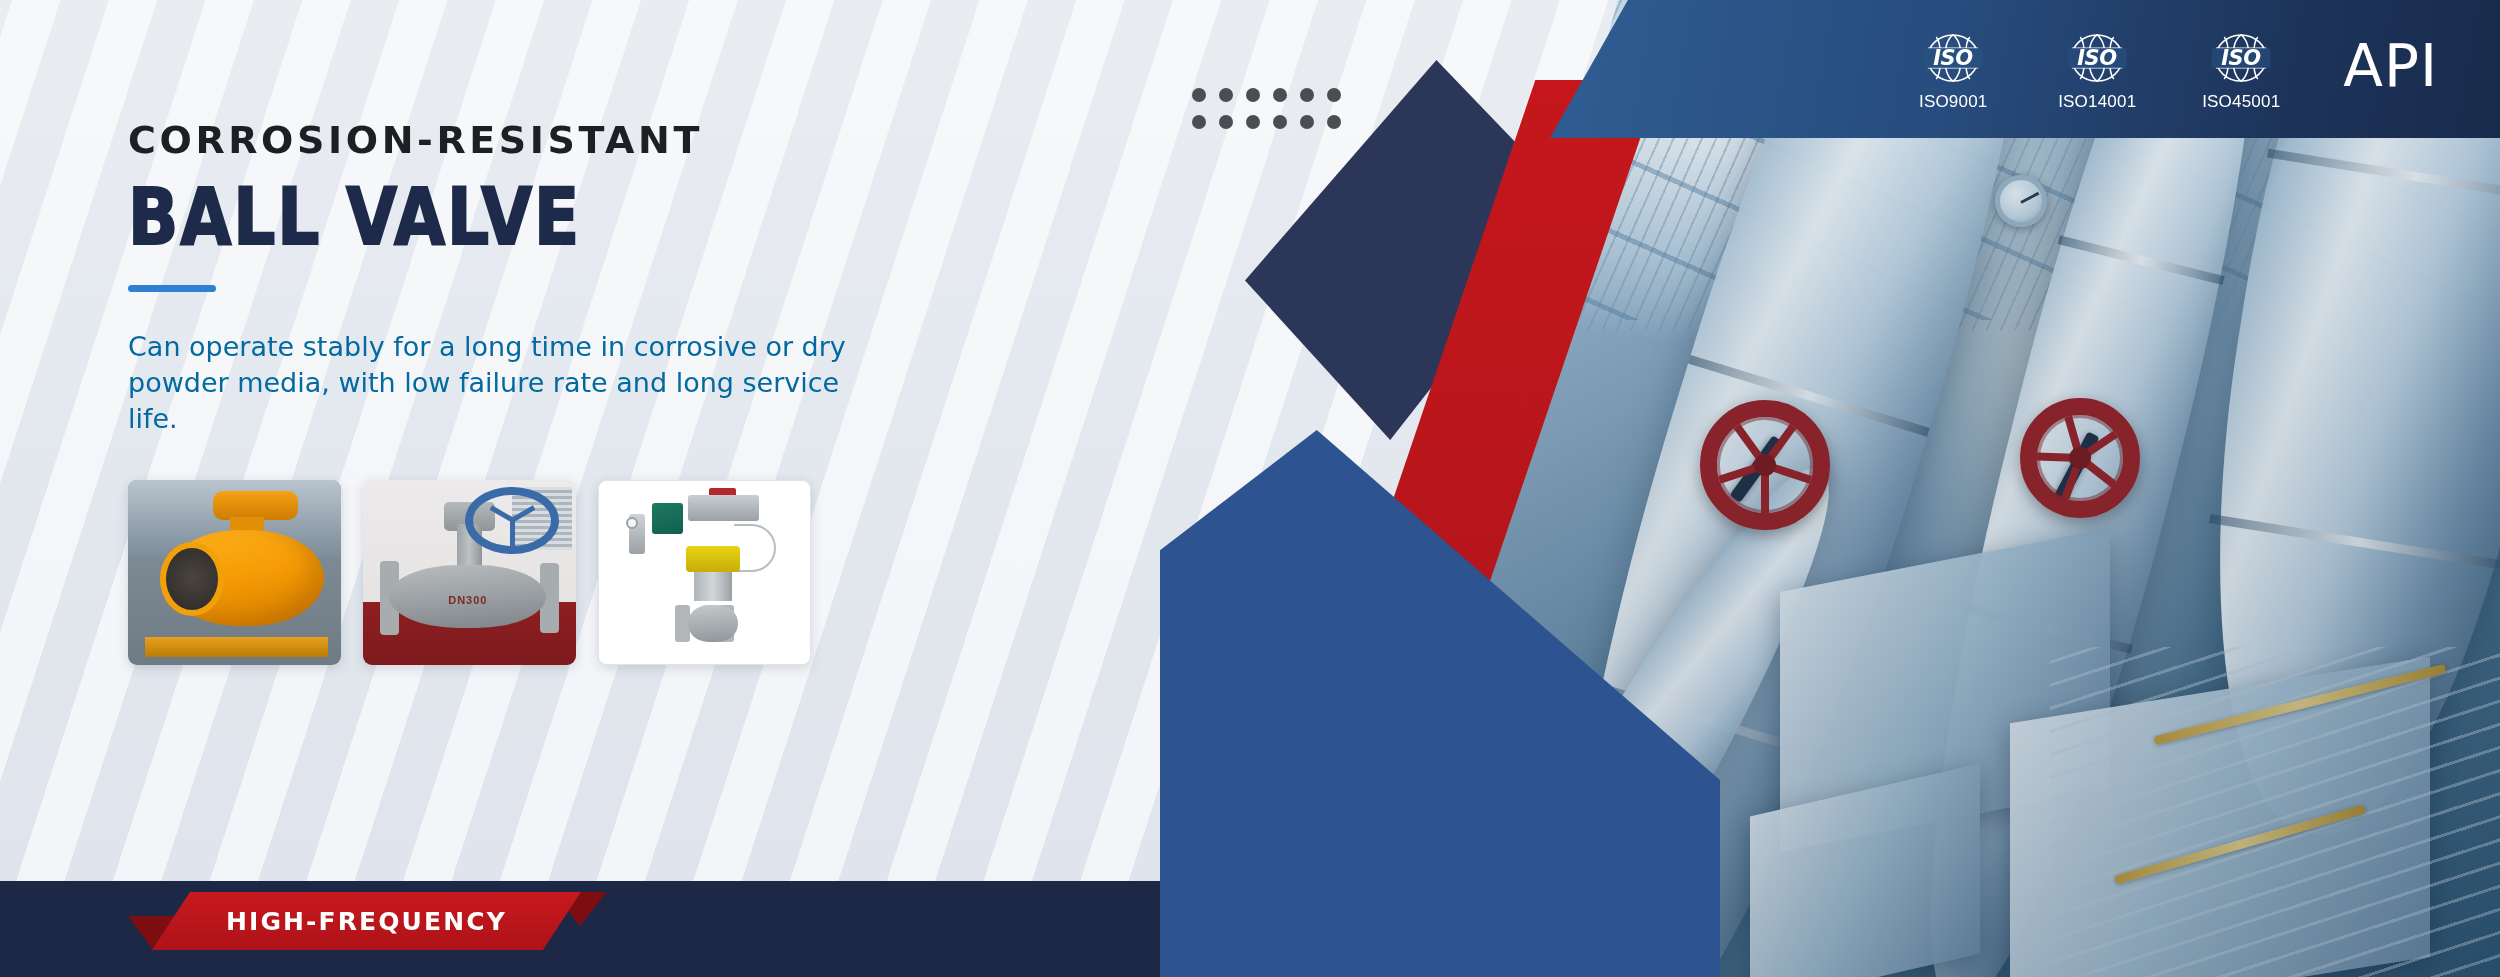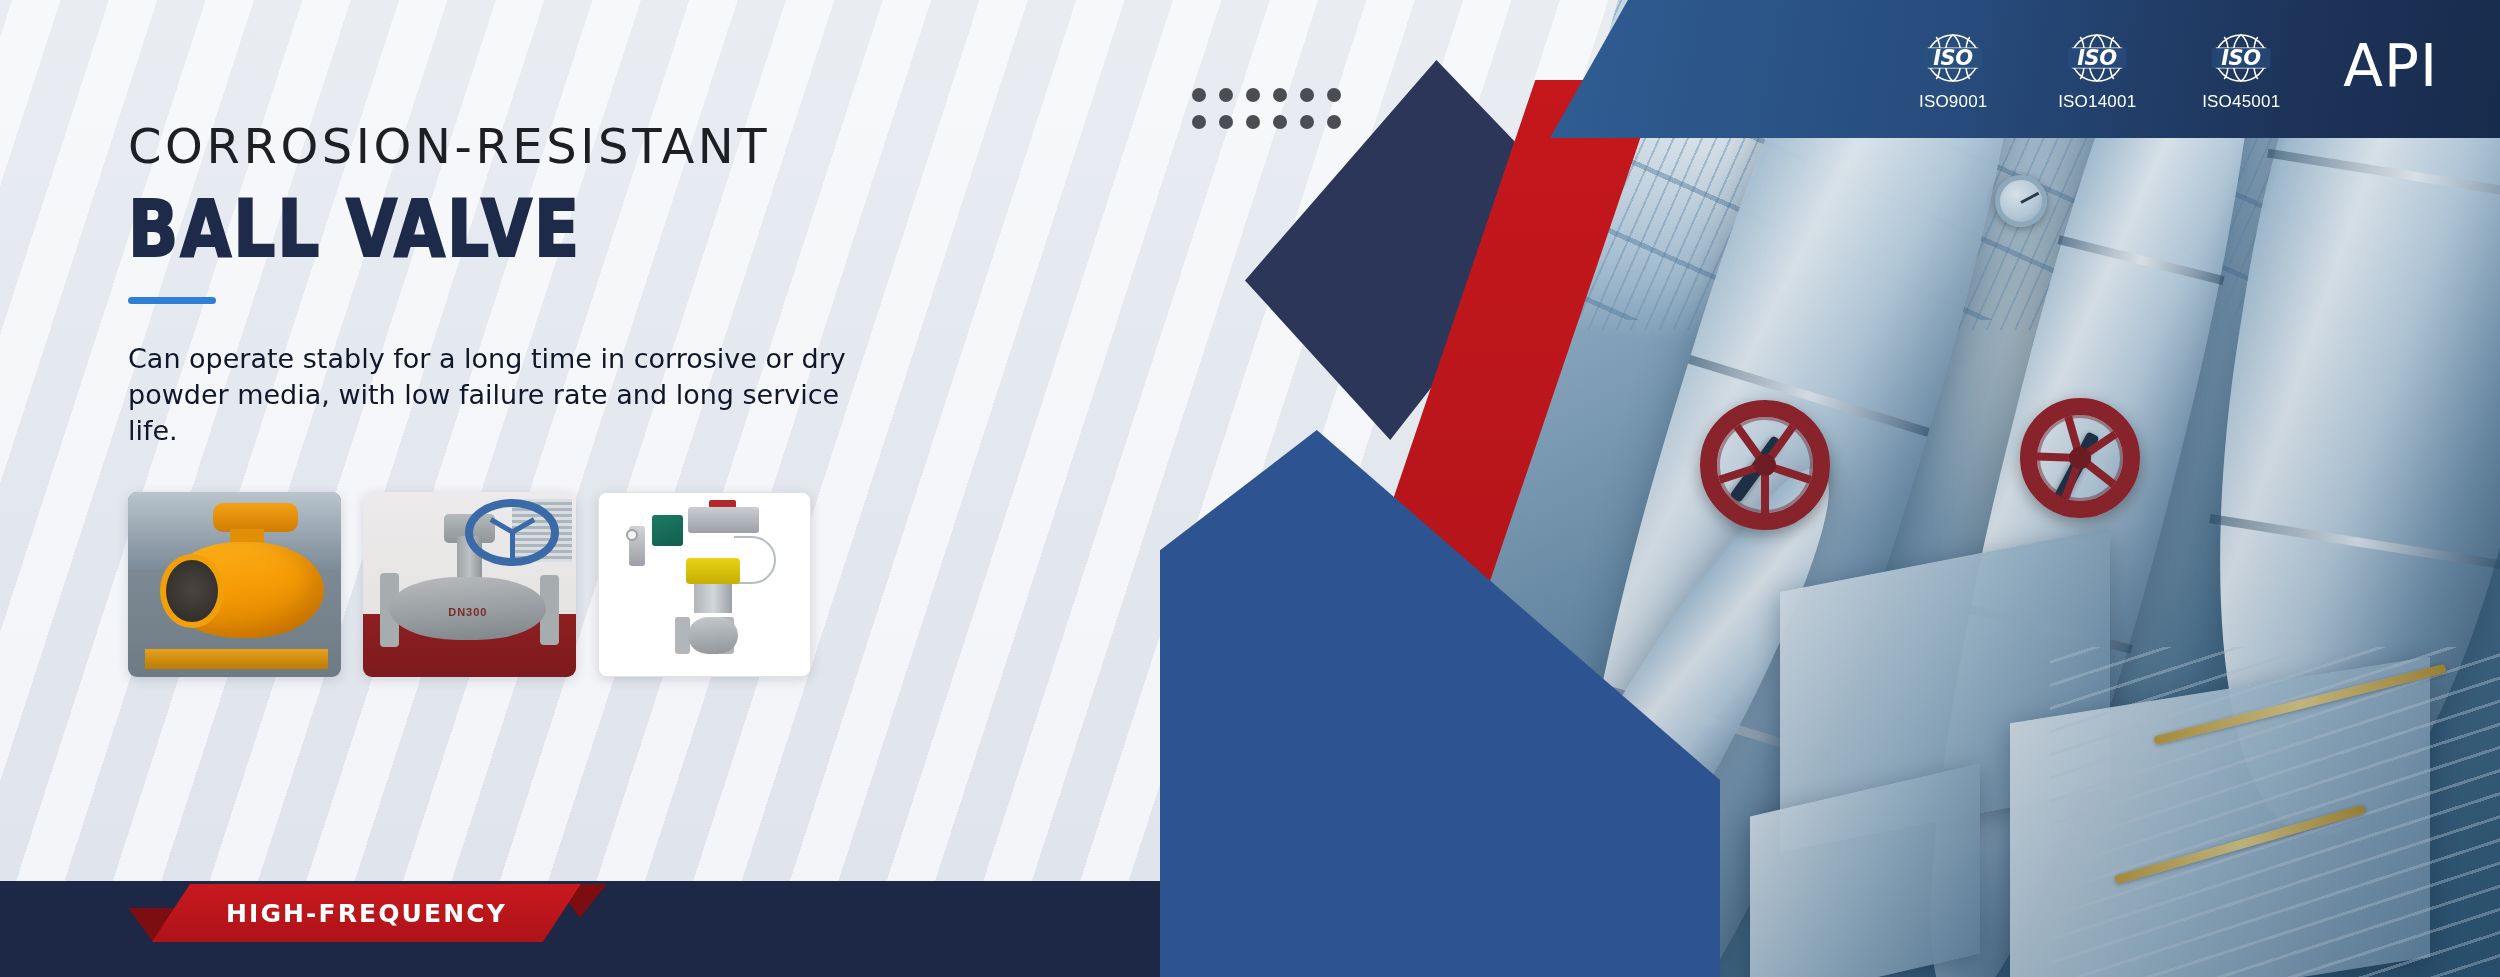--- a/index.html
+++ b/index.html
@@ -176,35 +176,35 @@
   .cert-mark { width:70px; height:62px; position:relative;font-style:italic; }
   .cert-label { color:#fff; font-size:17px; letter-spacing:.2px; white-space:nowrap; }
   .api-text {
     color:#fff; font-size:58px; font-weight:400; letter-spacing:1px;
     margin-left:12px; margin-bottom:6px; font-family:"DejaVu Sans", sans-serif;
   }
 
   
   .content { position:absolute; left:128px; top:118px; width:1070px; }
   .eyebrow {
-    font-size:48px; font-weight:400; letter-spacing:3.6px;
+    font-size:38px; font-weight:700; letter-spacing:3.6px;
     color:#1d1f23; white-space:nowrap; font-family:"DejaVu Sans", sans-serif;
   }
   .headline {
     margin-top:18px; font-size:79px; line-height:.95; font-weight:bold;
     color:#1e2a4a; letter-spacing:2px;
     font-family:"DejaVu Sans Condensed","Liberation Sans Narrow","Liberation Sans",sans-serif;
     transform:scaleX(.93); transform-origin:left center;
     -webkit-text-stroke:2px #1e2a4a;
   }
   .accent-bar {
     margin-top:30px; width:88px; height:7px; border-radius:4px; background:#2f7fd4;
   }
   .lead {
-    margin-top:37px; font-size:27px; line-height:1.34; color:#0f172a; max-width:750px;
+    margin-top:37px; font-size:27px; line-height:1.34; color:#0369a1; max-width:750px;
     font-family:"DejaVu Sans", sans-serif; font-weight:400;
   }
 
   
   .thumbs { margin-top:42px; display:flex; gap:22px; }
   .thumb {
     width:213px; height:185px; border-radius:9px; overflow:hidden; position:relative;
     box-shadow:0 3px 12px rgba(40,55,80,.17);
   }
   .thumb-3 { width:213px; background:#fff; border:1px solid #dfe3ea; }
@@ -257,21 +257,21 @@
   .t3 .green { position:absolute; left:25%; top:12%; width:15%; height:17%; border-radius:3px; background:linear-gradient(160deg,#1d7a63,#115f4c); }
   .t3 .filt { position:absolute; left:14%; top:18%; width:8%; height:22%; border-radius:3px; background:linear-gradient(180deg,#cfd3d6,#9ba1a6); }
   .t3 .gaugeS { position:absolute; left:13%; top:20%; width:12px; height:12px; border-radius:50%; background:#f2f5f7; border:2px solid #9aa0a5; }
   .t3 .yellow { position:absolute; left:41%; top:36%; width:26%; height:14%; border-radius:4px; background:linear-gradient(180deg,#e9d313,#c6ae07); }
   .t3 .yoke { position:absolute; left:45%; top:50%; width:18%; height:16%; background:linear-gradient(90deg,#aeb4b8,#d2d7da,#9aa1a5); }
   .t3 .vb { position:absolute; left:42%; top:68%; width:24%; height:20%; border-radius:40%/50%; background:linear-gradient(175deg,#c4c9cc,#8f9598); }
   .t3 .fl { position:absolute; top:68%; width:7%; height:20%; border-radius:3px; background:#b0b6b9; }
   .t3 .tube { position:absolute; left:64%; top:24%; width:20%; height:26%; border:2px solid #b6bcc0; border-left:none; border-radius:0 40px 40px 0; }
 
   
-  .ribbon-wrap { position:absolute; left:152px; bottom:40px; height:53px; }
+  .ribbon-wrap { position:absolute; left:152px; bottom:32px; height:53px; }
   .ribbon {
     position:relative; height:58px; padding:0 74px; display:flex; align-items:center;
     background:linear-gradient(180deg,#c8191e 0%,#ad1318 100%);
     clip-path:polygon(38px 0%, 100% 0%, calc(100% - 38px) 100%, 0% 100%);
   }
   .ribbon-text {
     color:#fff; font-size:25px; font-weight:bold; letter-spacing:2.1px; white-space:nowrap;
     font-family:"DejaVu Sans", sans-serif;
   }
   .ribbon-fold-l {

